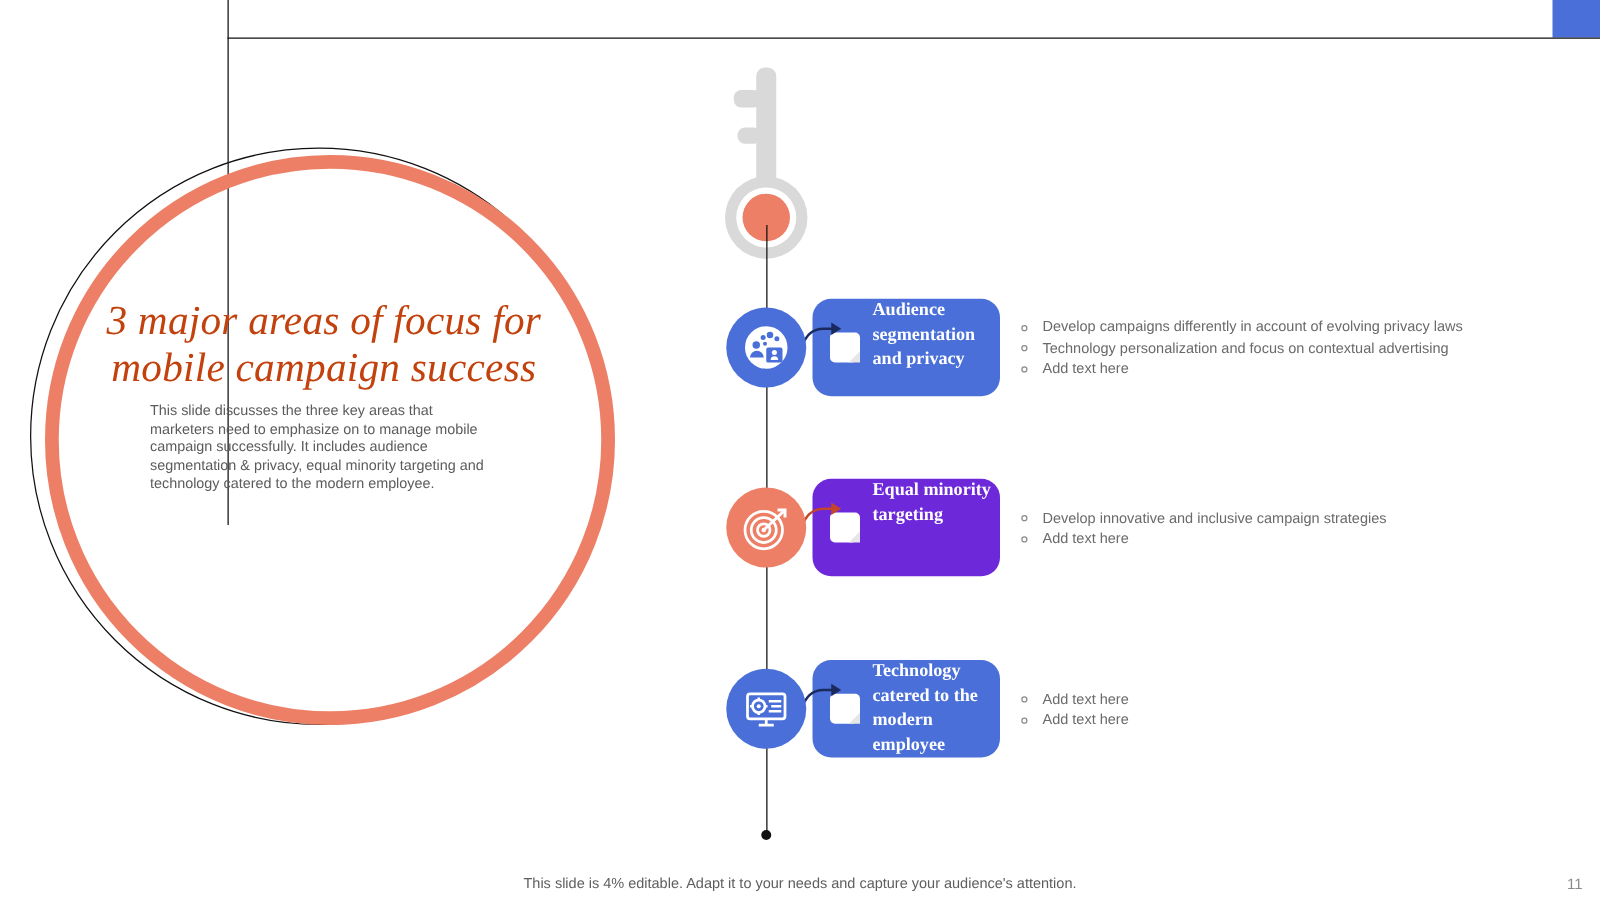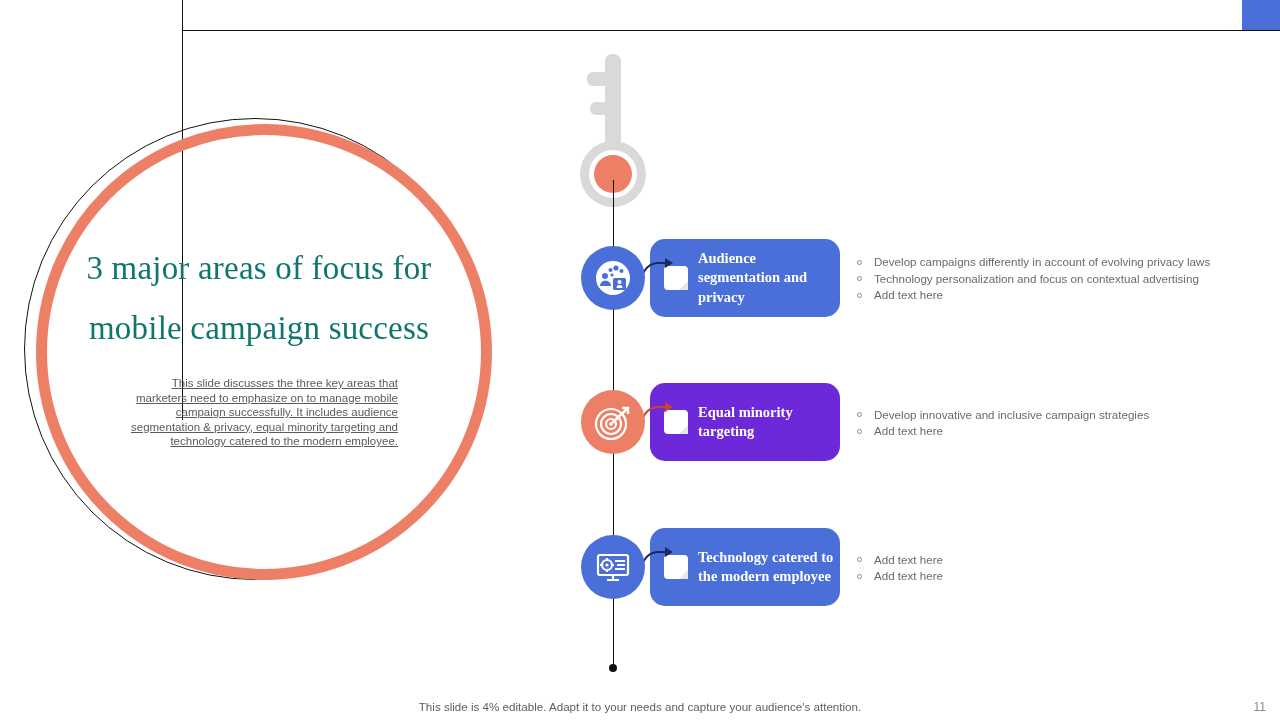--- a/index.html
+++ b/index.html
@@ -72,35 +72,35 @@
   .circle-content {
     position: absolute;
     left: 60px;
     top: 120px;
     width: 350px;
     text-align: center;
   }
   .main-title {
     font-family: "Liberation Serif", serif;
     font-size: 33px;
-    line-height: 60px;
-    color: #0f766e;
+    line-height: 38px;
+    color: #c2410c;
     font-weight: 400;
     letter-spacing: 0.2px;
     margin: 0;
+    font-style: italic;
   }
   .main-desc {
-    margin: 18px auto 0 auto;
+    margin: 8px auto 0 auto;
     width: 278px;
     font-family: "Liberation Sans", sans-serif;
     font-size: 11.5px;
     line-height: 14.5px;
     color: #5b5b5b;
-    text-align: right;
-    text-decoration: underline;
+    text-align: left;
   }
 
   
   .key-icon {
     position: absolute;
     left: 578px;
     top: 46px;
     width: 70px;
     height: 166px;
   }
@@ -157,25 +157,25 @@
     top: 18px;
     width: 44px;
     height: 30px;
     z-index: 2;
     pointer-events: none;
   }
 
   .card {
     position: relative;
     margin-left: 5px;
-    width: 190px;
+    width: 150px;
     height: 78px;
     border-radius: 15px;
     display: flex;
-    align-items: center;
+    align-items: flex-start;
     z-index: 1;
   }
   .card.blue { background: #4a6fd8; }
   .card.orange { background: #6d28d9; }
 
   .card-tab {
     position: absolute;
     left: 14px;
     top: 27px;
     width: 24px;

